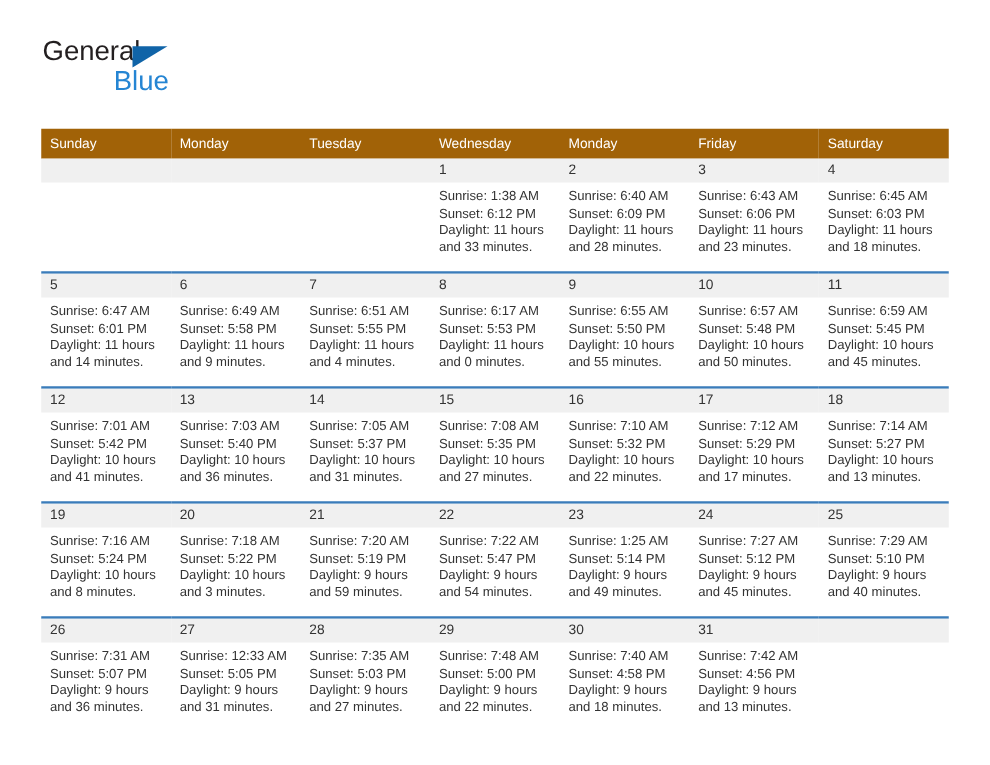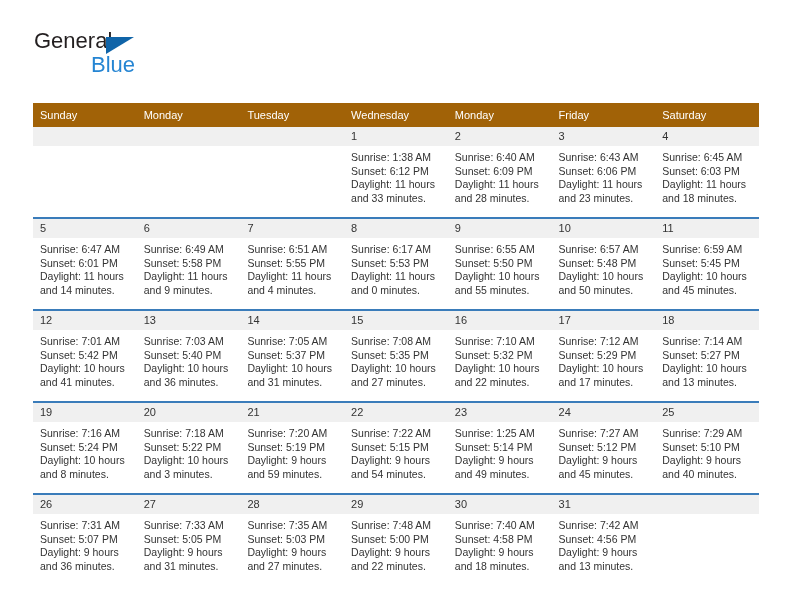--- a/index.html
+++ b/index.html
@@ -433,21 +433,21 @@
                 <div>Daylight: 9 hours</div>
                 <div>and 59 minutes.</div>
               </div>
             </div>
           </td>
           <td>
             <div class="cell-inner">
               <div class="daynum-band">22</div>
               <div class="details">
                 <div>Sunrise: 7:22 AM</div>
-                <div>Sunset: 5:15 PM</div>
+                <div>Sunset: 5:47 PM</div>
                 <div>Daylight: 9 hours</div>
                 <div>and 54 minutes.</div>
               </div>
             </div>
           </td>
           <td>
             <div class="cell-inner">
               <div class="daynum-band">23</div>
               <div class="details">
                 <div>Sunrise: 1:25 AM</div>
@@ -489,21 +489,21 @@
                 <div>Sunset: 5:07 PM</div>
                 <div>Daylight: 9 hours</div>
                 <div>and 36 minutes.</div>
               </div>
             </div>
           </td>
           <td>
             <div class="cell-inner">
               <div class="daynum-band">27</div>
               <div class="details">
-                <div>Sunrise: 7:33 AM</div>
+                <div>Sunrise: 12:33 AM</div>
                 <div>Sunset: 5:05 PM</div>
                 <div>Daylight: 9 hours</div>
                 <div>and 31 minutes.</div>
               </div>
             </div>
           </td>
           <td>
             <div class="cell-inner">
               <div class="daynum-band">28</div>
               <div class="details">

